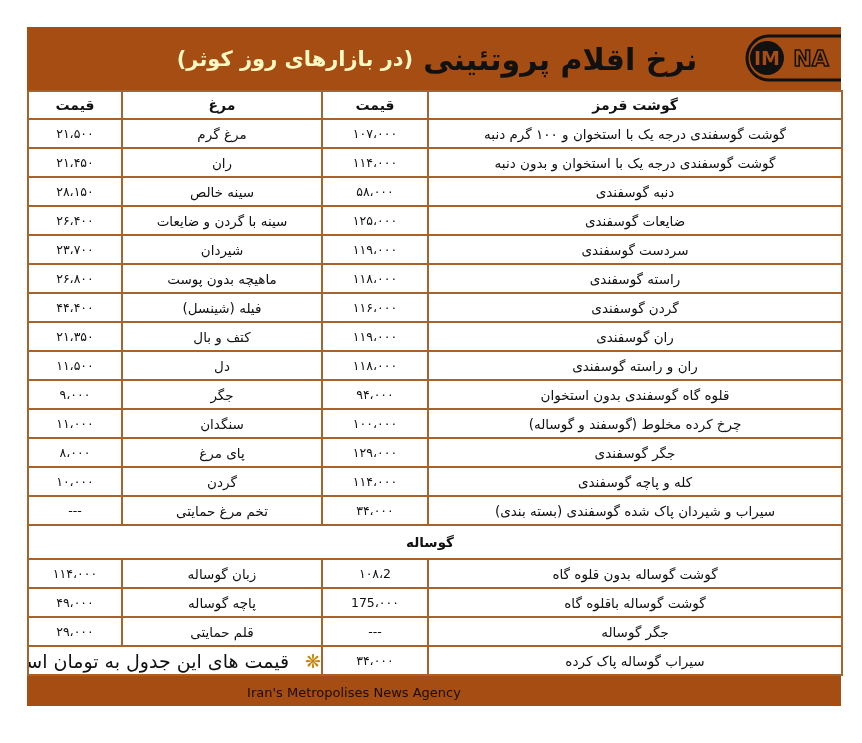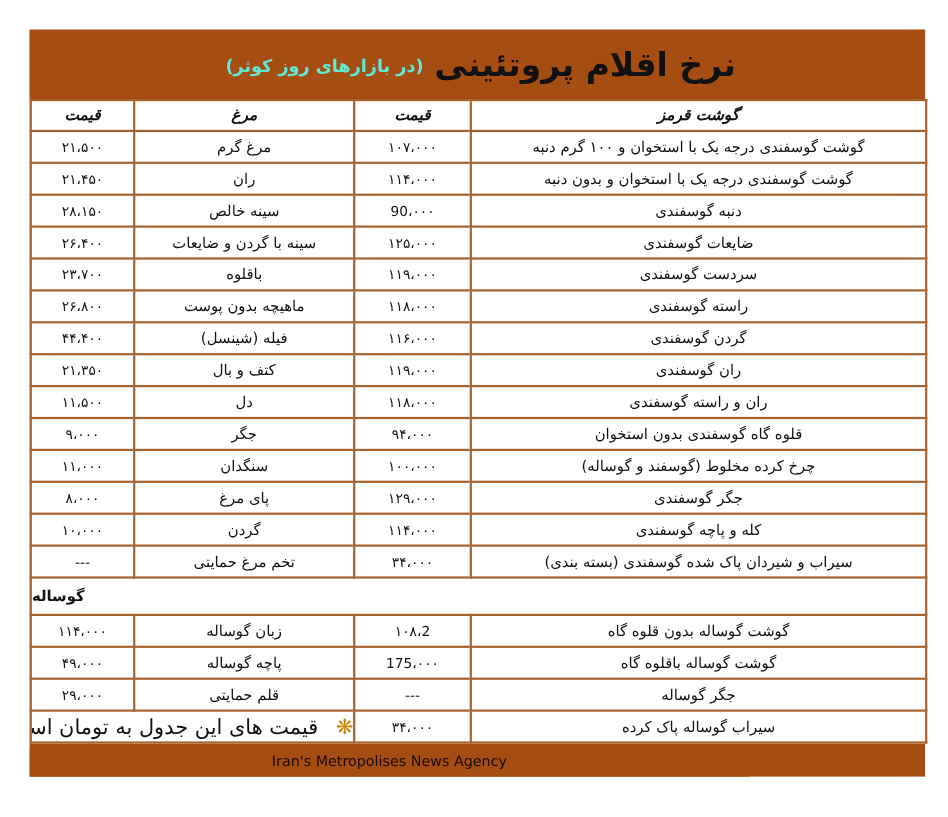--- a/index.html
+++ b/index.html
@@ -4,43 +4,51 @@
 <style>
   html, body { margin: 0; padding: 0; background: #ffffff; }
   body { width: 862px; height: 743px; position: relative; overflow: hidden;
          font-family: "DejaVu Sans", sans-serif; }
   .frame { position: absolute; left: 27px; top: 27px; width: 814px; height: 679px;
            background: #a54d12; }
   .banner { position: absolute; left: 0; top: 0; width: 814px; height: 62px; background: #a54d12; }
   .title-wrap { position: absolute; left: 150px; top: 6px; width: 520px; height: 52px;
                 display: flex; align-items: center; justify-content: center; direction: rtl; gap: 10px; }
   .title-main { font-size: 30px; font-weight: bold; color: #111; white-space: nowrap; text-align: right; }
-  .title-sub { font-size: 16px; font-weight: bold; color: #5eead4; white-space: nowrap; }
+  .title-sub { font-size: 21px; font-weight: bold; color: #fef9c3; white-space: nowrap; }
   .logo { position: absolute; right: 0; top: 6px; width: 100px; height: 50px; }
   .table { position: absolute; left: 0; top: 63px; width: 814px; background: #fff; }
   table { border-collapse: collapse; width: 814px; table-layout: fixed; direction: rtl; }
   td, th { border: 2px solid #a8632c; height: 27px; padding: 0; text-align: center;
            font-size: 13.5px; color: #111; white-space: nowrap; overflow: hidden; }
-  th { font-weight: bold; font-size: 14px; height: 26px; font-style: italic; }
+  th { font-weight: bold; font-size: 14px; height: 26px; }
   td.num { font-family: "DejaVu Sans", sans-serif; font-weight: normal; font-size: 12.5px; }
-  td.section { text-align: left; padding-right: 10px; font-weight: bold; height: 32px; }
+  td.section { text-align: center; padding-right: 10px; font-weight: bold; height: 32px; }
   td.note { font-size: 19px; }
   .note-icon { color: #c8860a; margin-left: 10px; }
   .footer { position: absolute; left: 0; top: 651px; width: 654px; height: 28px; background: #a54d12;
             display: flex; align-items: center; justify-content: center; gap: 0; font-size: 13px; color: #1a0d05; }
   .footer .fa { direction: rtl; }
 </style>
 </head>
 <body>
 
 <div class="frame">
   <div class="banner">
     <div class="title-wrap">
       <span class="title-main">نرخ اقلام پروتئینی</span>
       <span class="title-sub">(در بازارهای روز کوثر)</span>
+    </div>
+    <div class="logo">
+      <svg width="100" height="50" viewBox="0 0 100 50">
+        <path d="M100 3 H28 A22 22 0 0 0 28 47 H100" fill="none" stroke="#111" stroke-width="3"></path>
+        <circle cx="26" cy="25" r="17" fill="#111"></circle>
+        <text x="26" y="32" text-anchor="middle" font-family="DejaVu Sans, sans-serif" font-weight="bold" font-size="19" fill="#a54d12">IM</text>
+        <text x="70" y="33" text-anchor="middle" font-family="DejaVu Sans, sans-serif" font-weight="bold" font-size="22" fill="none" stroke="#111" stroke-width="1.5">NA</text>
+      </svg>
     </div>
   </div>
 
   <div class="table">
     <table>
       <colgroup>
         <col style="width:414px">
           <col style="width:106px">
           <col style="width:200px">
           <col style="width:94px">
@@ -61,34 +69,34 @@
             <td class="num">۲۱،۵۰۰</td>
           </tr>
         <tr>
             <td>گوشت گوسفندی درجه یک با استخوان و بدون دنبه</td>
             <td class="num">۱۱۴،۰۰۰</td>
             <td>ران</td>
             <td class="num">۲۱،۴۵۰</td>
           </tr>
         <tr>
             <td>دنبه گوسفندی</td>
-            <td class="num">90،۰۰۰</td>
+            <td class="num">۵۸،۰۰۰</td>
             <td>سینه خالص</td>
             <td class="num">۲۸،۱۵۰</td>
           </tr>
         <tr>
             <td>ضایعات گوسفندی</td>
             <td class="num">۱۲۵،۰۰۰</td>
             <td>سینه با گردن و ضایعات</td>
             <td class="num">۲۶،۴۰۰</td>
           </tr>
         <tr>
             <td>سردست گوسفندی</td>
             <td class="num">۱۱۹،۰۰۰</td>
-            <td>باقلوه</td>
+            <td>شیردان</td>
             <td class="num">۲۳،۷۰۰</td>
           </tr>
         <tr>
             <td>راسته گوسفندی</td>
             <td class="num">۱۱۸،۰۰۰</td>
             <td>ماهیچه بدون پوست</td>
             <td class="num">۲۶،۸۰۰</td>
           </tr>
         <tr>
             <td>گردن گوسفندی</td>

